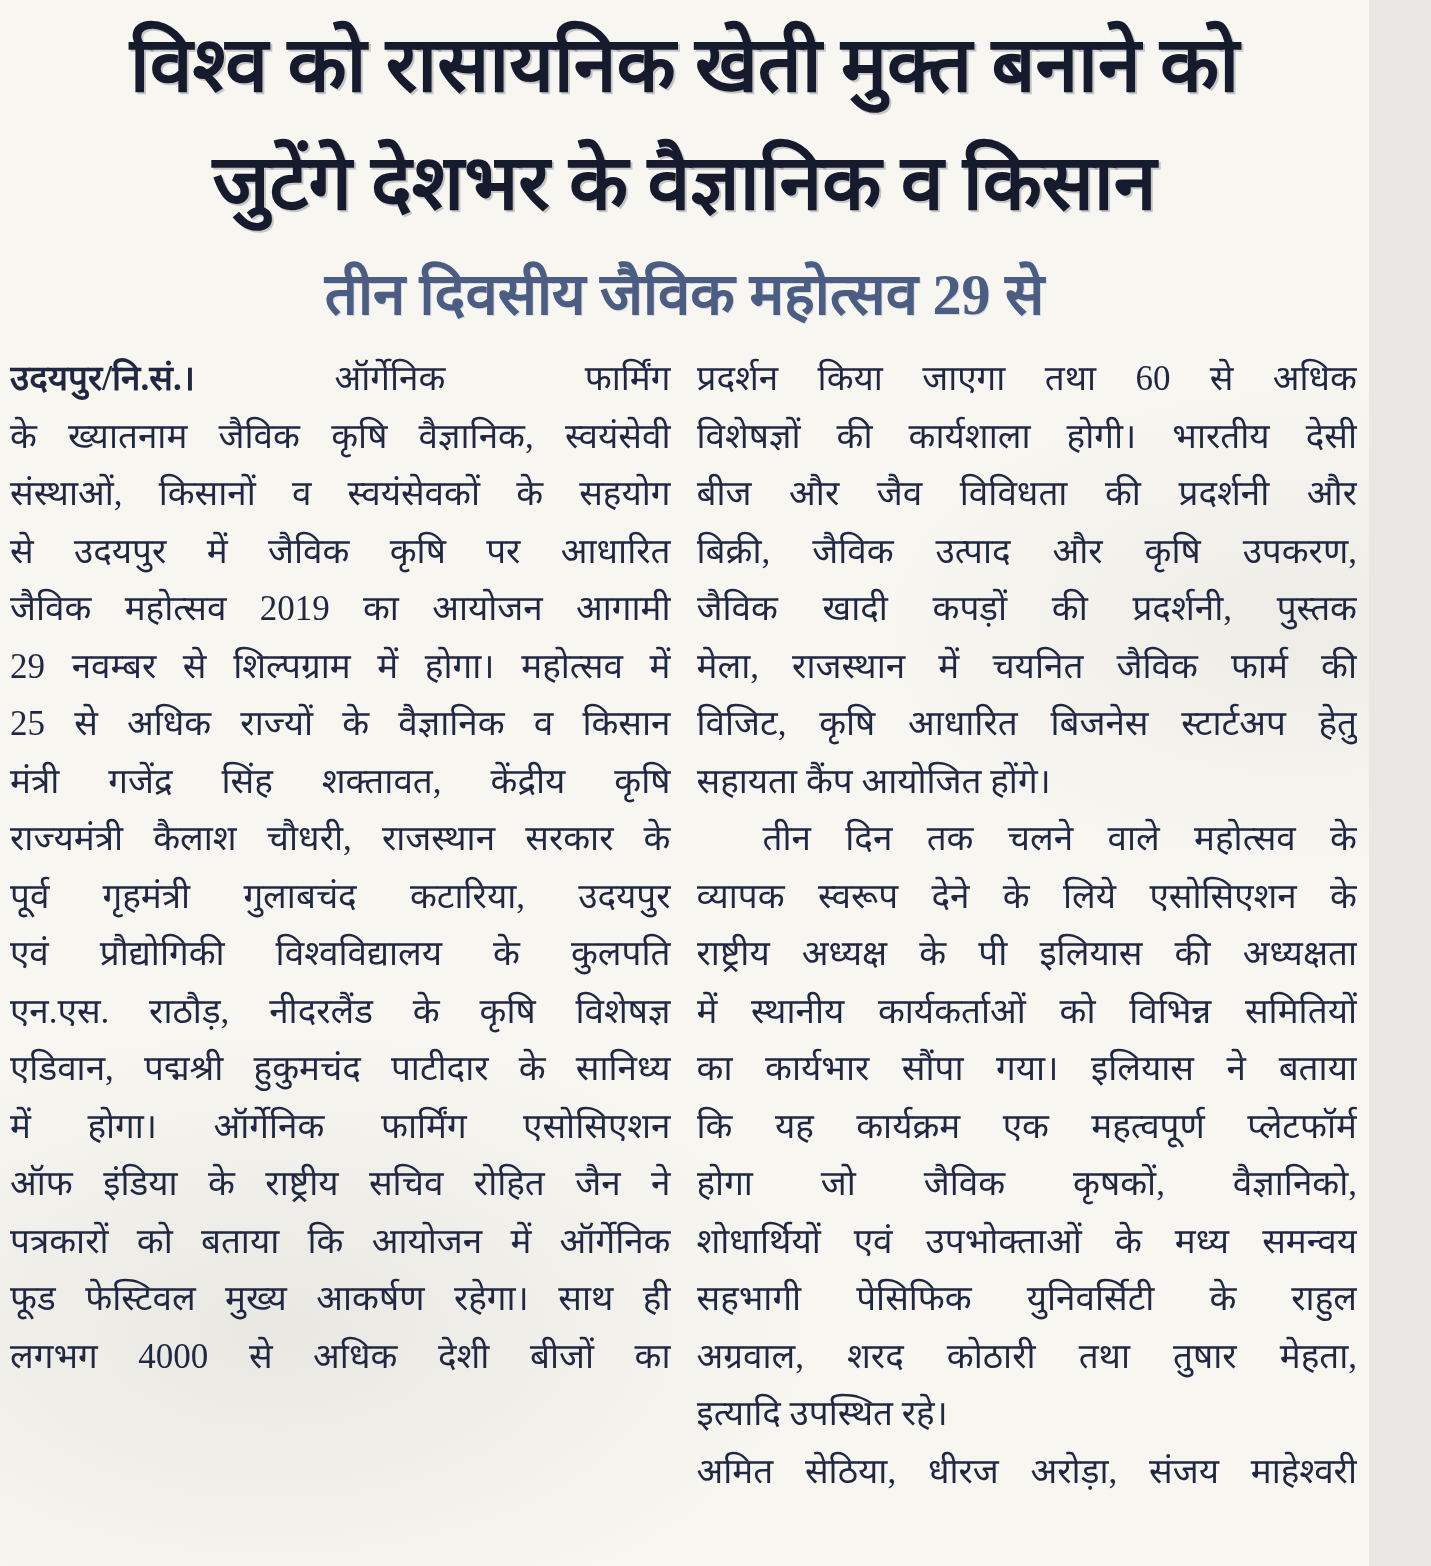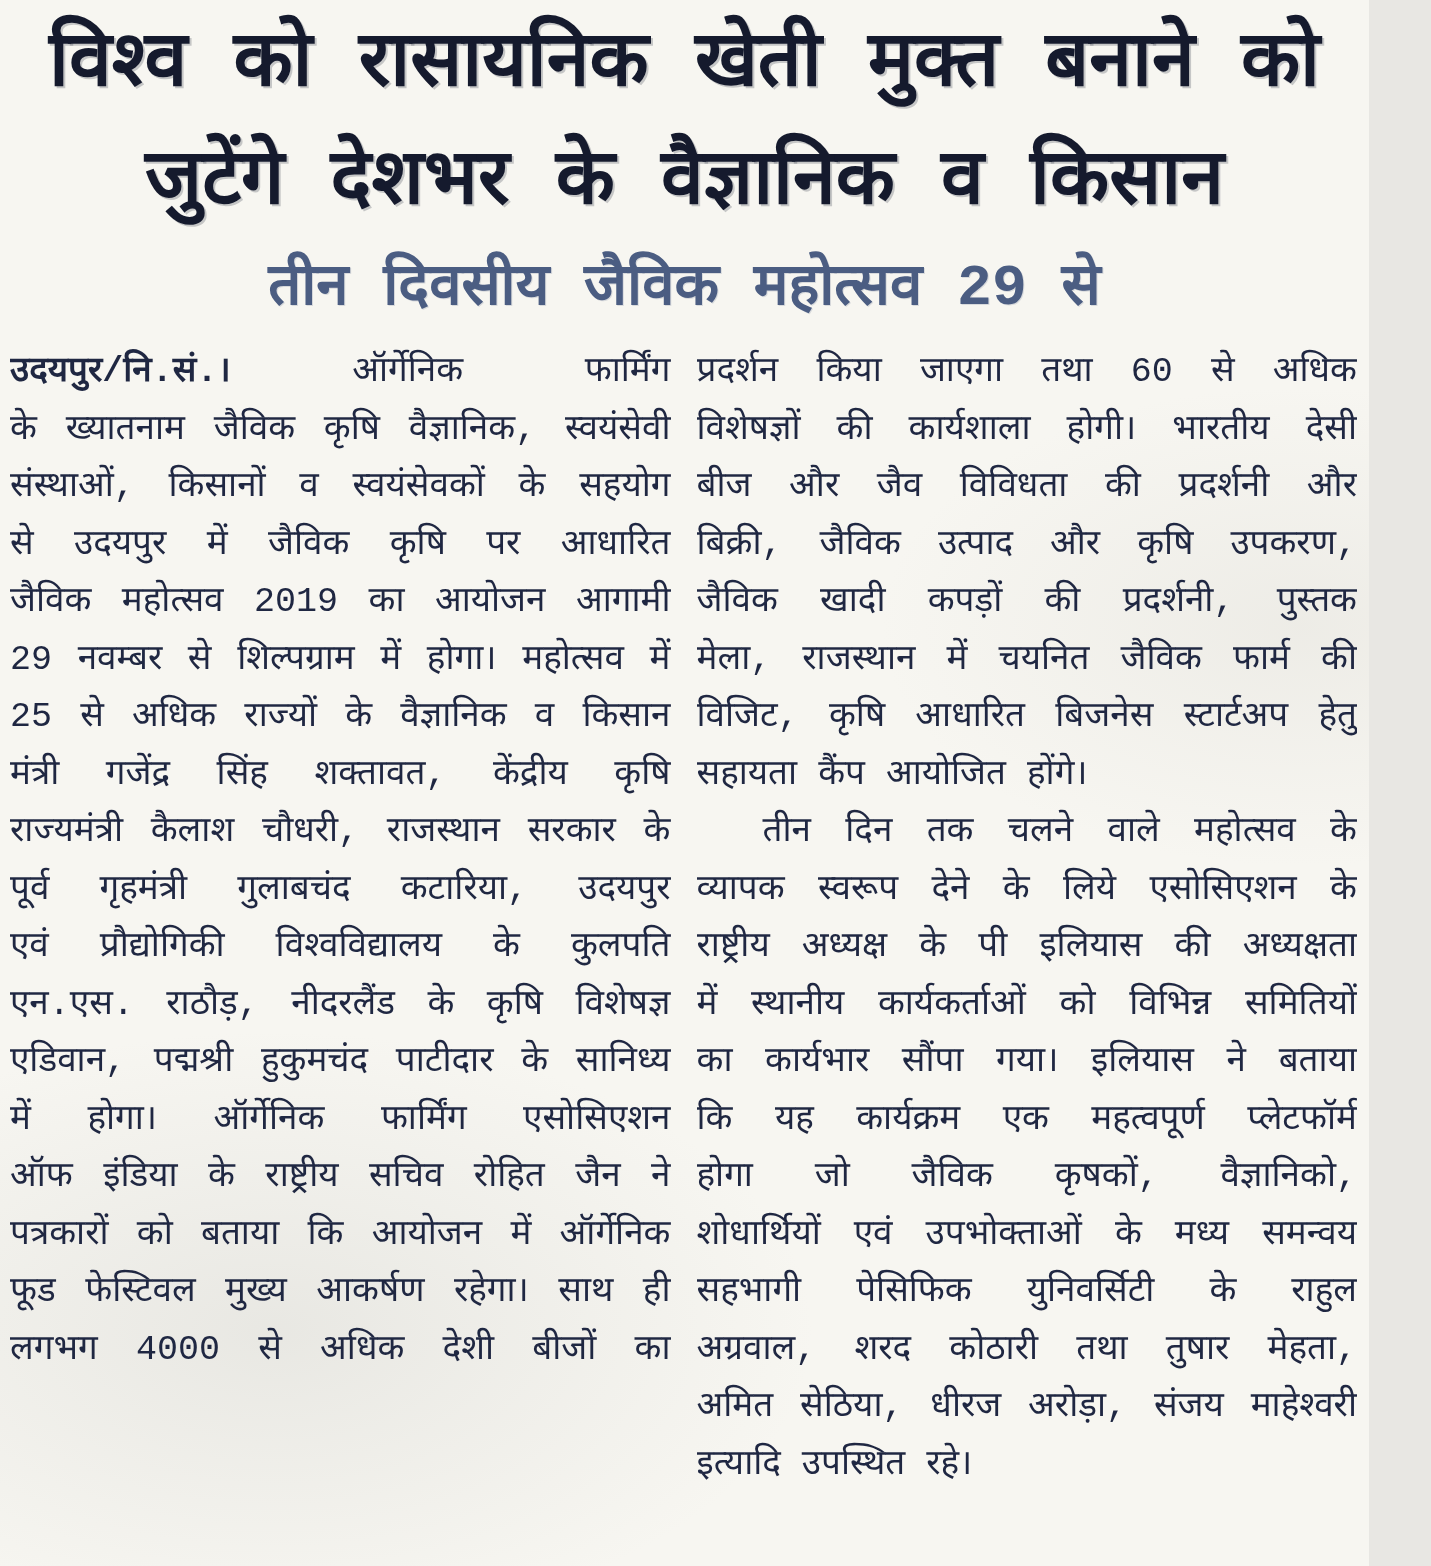--- a/index.html
+++ b/index.html
@@ -6,40 +6,40 @@
   html, body { background: #e8e7e3; }
   .page {
     position: relative;
     width: 1369px;
     height: 1566px;
     overflow: hidden;
     background:
       radial-gradient(ellipse 900px 500px at 20% 85%, rgba(205,205,200,0.35), rgba(0,0,0,0) 60%),
       radial-gradient(ellipse 700px 400px at 95% 40%, rgba(215,213,206,0.3), rgba(0,0,0,0) 60%),
       #f7f6f1;
-    font-family: Liberation Mono, monospace;
+    font-family: Liberation Serif, serif;
   }
   .headline {
     text-align: center;
     font-weight: bold;
     color: #151a2d;
     font-size: 77px;
     line-height: 118px;
     padding-top: 6px;
     letter-spacing: 0px;
     text-shadow: 2px 2px 0 rgba(21,26,45,0.22);
   }
   .headline .hl-line { white-space: nowrap; }
   .subheadline {
     text-align: center;
     font-weight: bold;
     color: #4b5d82;
     font-size: 58px;
     line-height: 78px;
-    margin-top: 8px;
+    margin-top: 14px;
     white-space: nowrap;
     text-shadow: 1px 1px 0 rgba(75,93,130,0.18);
   }
   .body-columns {
     display: flex;
     gap: 26px;
     padding: 16px 12px 0 10px;
     color: #1f2742;
   }
   .column {
@@ -106,18 +106,18 @@
       <div class="line indent">तीन दिन तक चलने वाले महोत्सव के</div>
       <div class="line">व्यापक स्वरूप देने के लिये एसोसिएशन के</div>
       <div class="line">राष्ट्रीय अध्यक्ष के पी इलियास की अध्यक्षता</div>
       <div class="line">में स्थानीय कार्यकर्ताओं को विभिन्न समितियों</div>
       <div class="line">का कार्यभार सौंपा गया। इलियास ने बताया</div>
       <div class="line">कि यह कार्यक्रम एक महत्वपूर्ण प्लेटफॉर्म</div>
       <div class="line">होगा जो जैविक कृषकों, वैज्ञानिको,</div>
       <div class="line">शोधार्थियों एवं उपभोक्ताओं के मध्य समन्वय</div>
       <div class="line">सहभागी पेसिफिक युनिवर्सिटी के राहुल</div>
       <div class="line">अग्रवाल, शरद कोठारी तथा तुषार मेहता,</div>
+      <div class="line para-end">इत्यादि उपस्थित रहे।</div>
       <div class="line">अमित सेठिया, धीरज अरोड़ा, संजय माहेश्वरी</div>
-      <div class="line para-end">इत्यादि उपस्थित रहे।</div>
     </div>
 
   </div>
 </div>
 
 </body></html>

